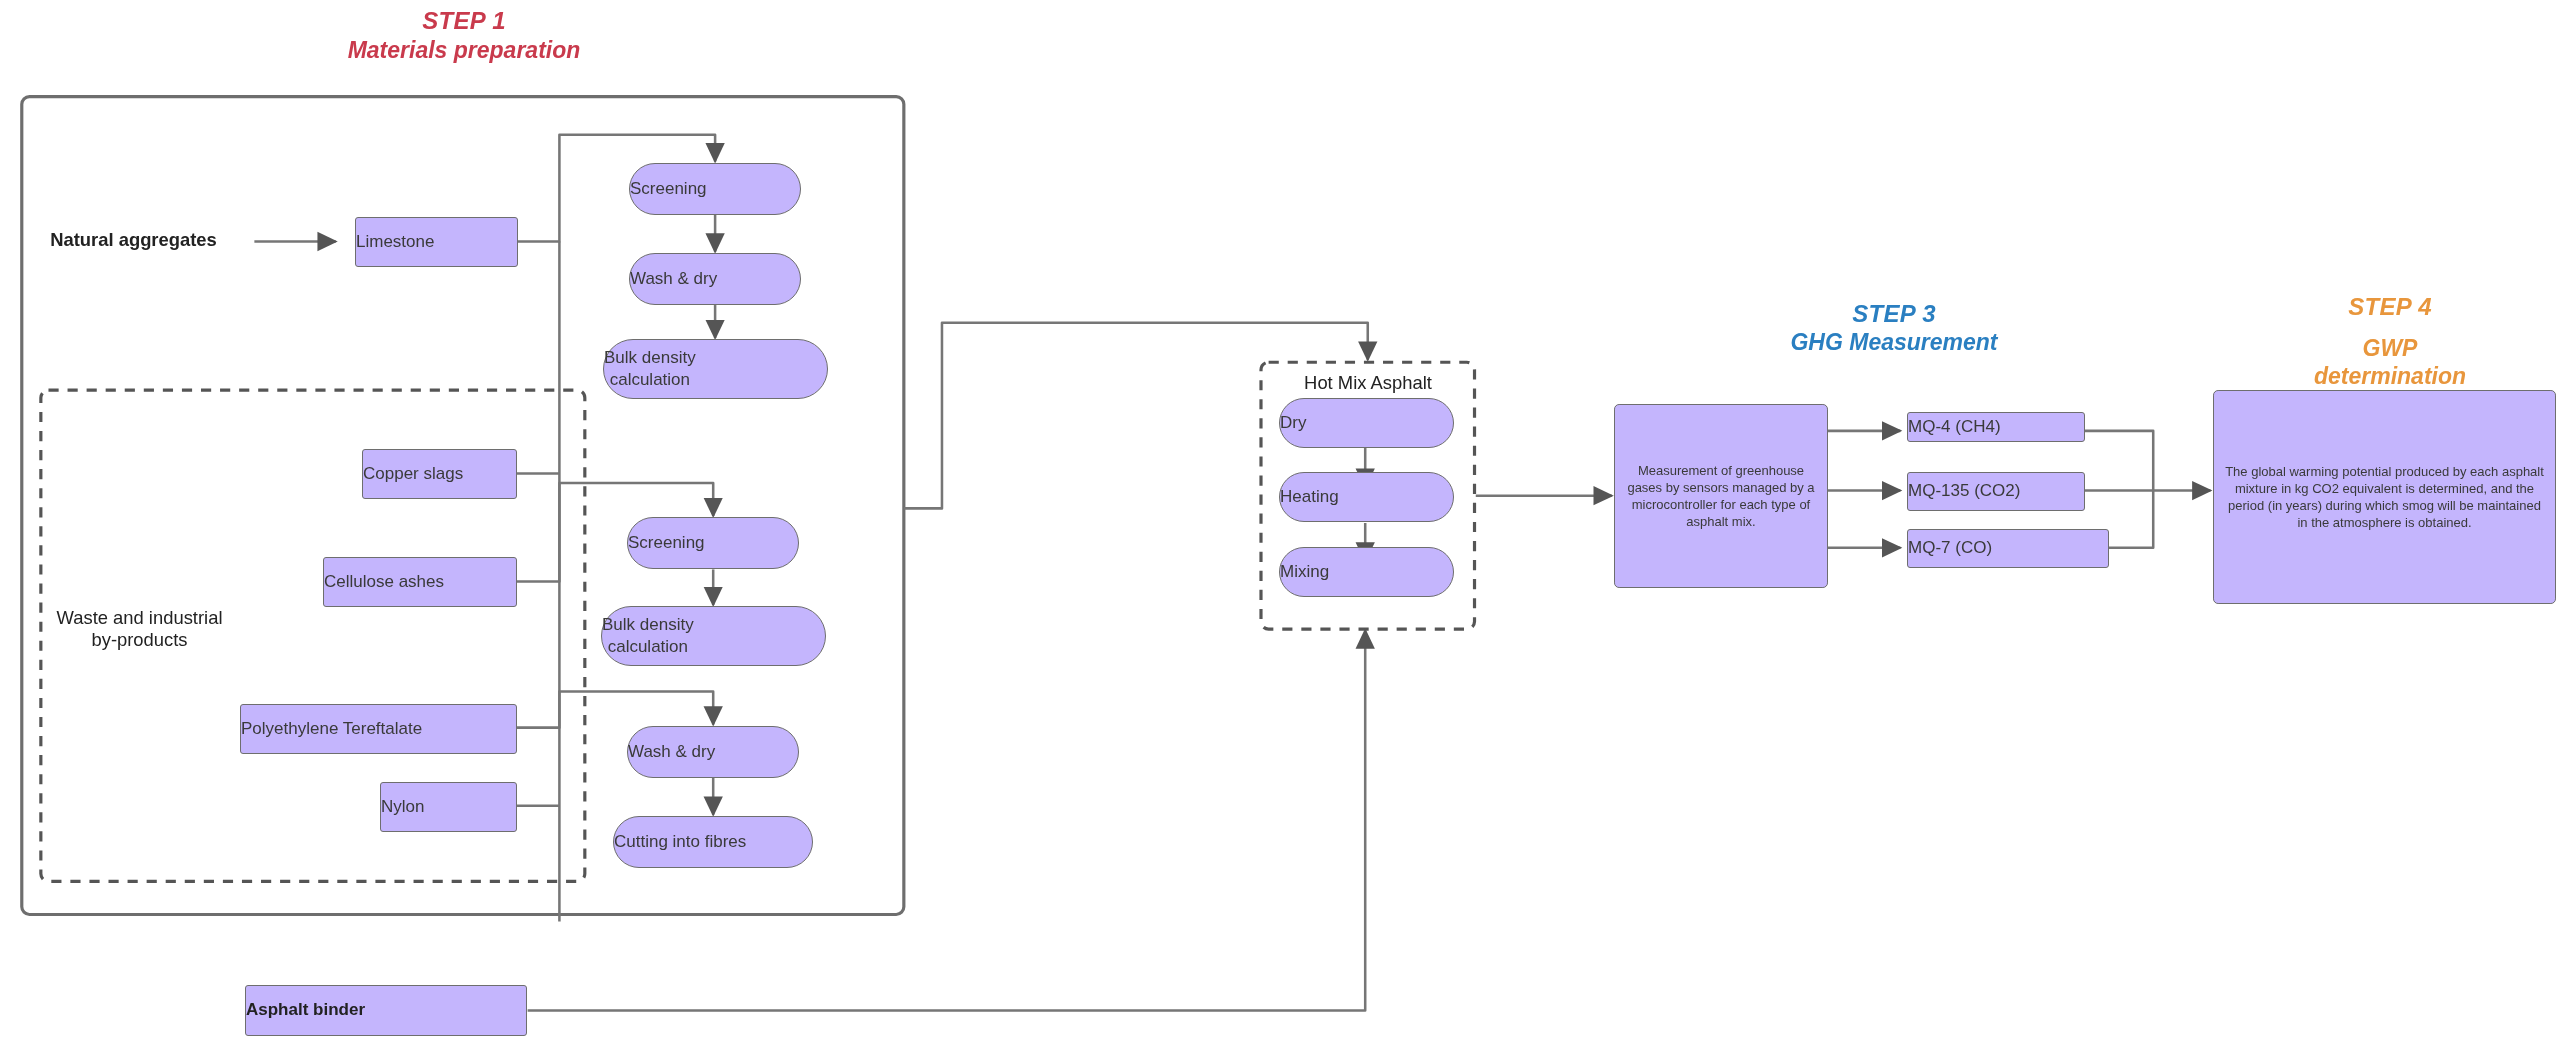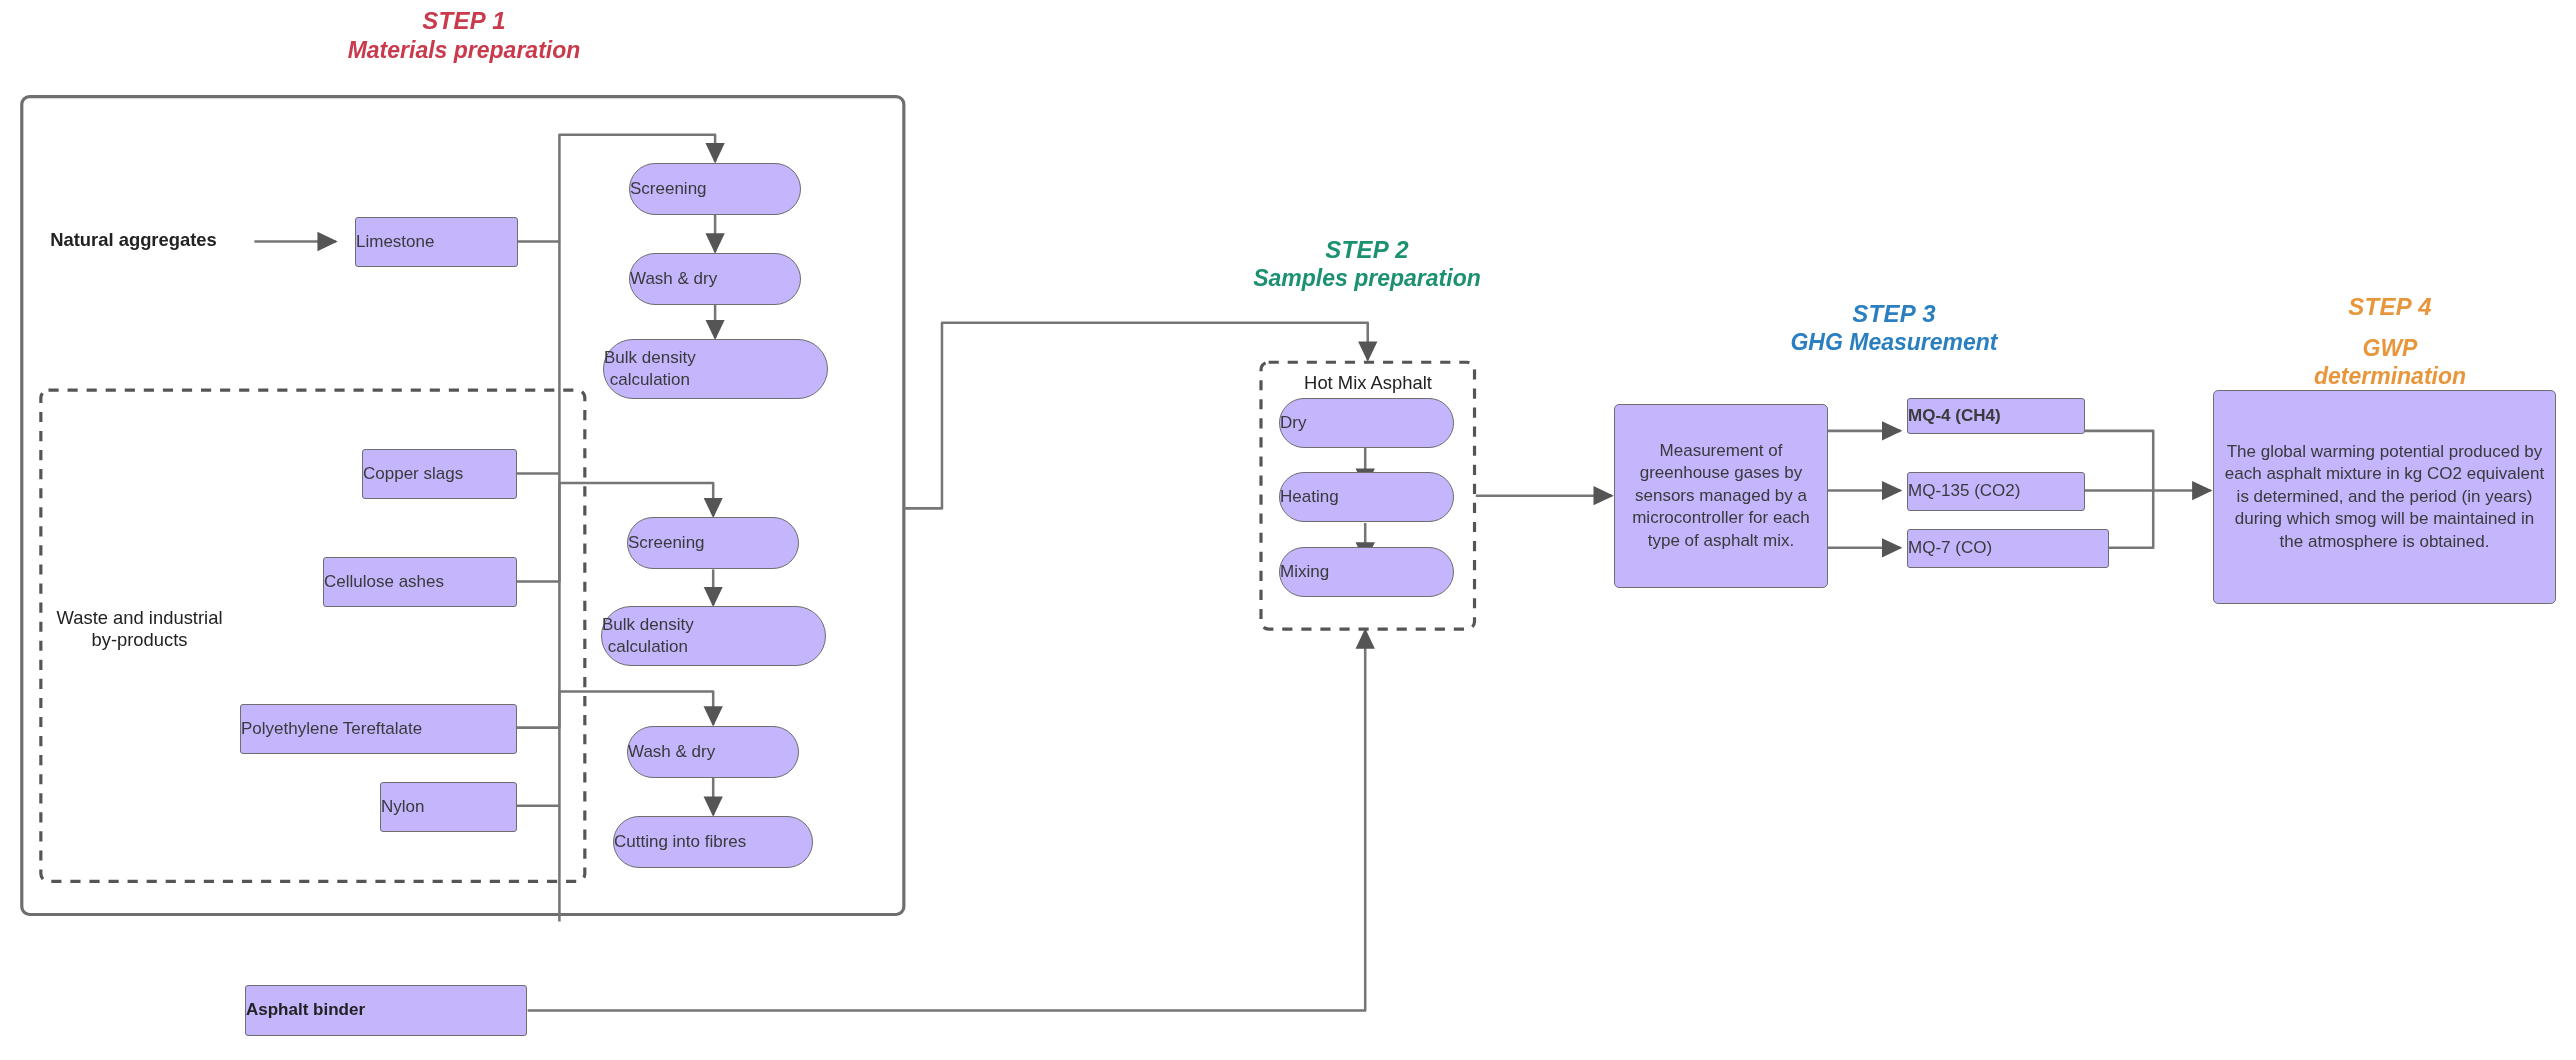--- a/index.html
+++ b/index.html
@@ -9,21 +9,21 @@
 
   .step-head{position:absolute;text-align:center;font-style:italic;font-weight:bold;line-height:1.22;}
   .step-head .num{display:block;font-size:24px;letter-spacing:0.3px;}
   .step-head .sub{display:block;font-size:23px;font-weight:bold;}
 
   .node{position:absolute;display:flex;align-items:center;
         box-sizing:border-box;background:#c4b5fd;text-align:center;color:#3a3a3a;
         border:1.9px solid #6e6e6e;font-size:17px;line-height:1.3;}
   .rect{border-radius:3px;}
   .pill{border-radius:635px;}
-  .bignote{font-size:17px;line-height:1.32;padding:6.4px 9px;border-radius:5.1px;}
+  .bignote{font-size:13px;line-height:1.32;padding:6.4px 9px;border-radius:5.1px;}
   .plain-label{position:absolute;font-weight:bold;font-size:18.4px;color:#222;text-align:center;line-height:1.28;}
   .group-title{position:absolute;font-weight:normal;font-size:18.4px;color:#222;text-align:center;}
 </style>
 </head>
 <body>
 
 <div id="stage">
 
   <svg viewBox="0 0 4053 1668">
     <defs>
@@ -75,24 +75,20 @@
       <path d="M 3280 862 L 3388 862 L 3388 772"></path>
       <path d="M 3280 772 L 3478 772" marker-end="url(#ah)"></path>
     </g>
   </svg>
 
   <div class="step-head" style="left:286px;top:6.4px;width:356px;color:#c93a4c;">
     <span class="num">STEP 1</span>
     <span class="sub">Materials preparation</span>
   </div>
 
-  <div class="step-head" style="left:1189px;top:235px;width:356px;color:#1b9171;">
-    <span class="num">STEP 2</span>
-    <span class="sub">Samples preparation</span>
-  </div>
 
   <div class="step-head" style="left:1716px;top:299px;width:356px;color:#2a7fc1;">
     <span class="num">STEP 3</span>
     <span class="sub">GHG Measurement</span>
   </div>
 
   <div class="step-head" style="left:2212px;top:280px;width:356px;color:#e8963c;white-space:pre-line;">
     <span class="num">STEP 4</span>
     <span class="sub">GWP
 determination</span>
@@ -162,21 +158,21 @@
     <span>Heating</span>
   </div>
   <div class="node pill" style="left:1279px;top:547px;width:175px;height:50px;">
     <span>Mixing</span>
   </div>
 
   <div class="node rect bignote" style="left:1614px;top:404px;width:214px;height:184px;">
     <span>Measurement of greenhouse gases by sensors managed by a microcontroller for each type of asphalt mix.</span>
   </div>
 
-  <div class="node rect" style="left:1907px;top:398px;width:178px;height:36px;font-weight:bold;">
+  <div class="node rect" style="left:1907px;top:412px;width:178px;height:30px;">
     <span>MQ-4 (CH4)</span>
   </div>
   <div class="node rect" style="left:1907px;top:472px;width:178px;height:39px;">
     <span>MQ-135 (CO2)</span>
   </div>
   <div class="node rect" style="left:1907px;top:529px;width:202px;height:39px;">
     <span>MQ-7 (CO)</span>
   </div>
 
   <div class="node rect bignote" style="left:2213px;top:390px;width:343px;height:214px;">

